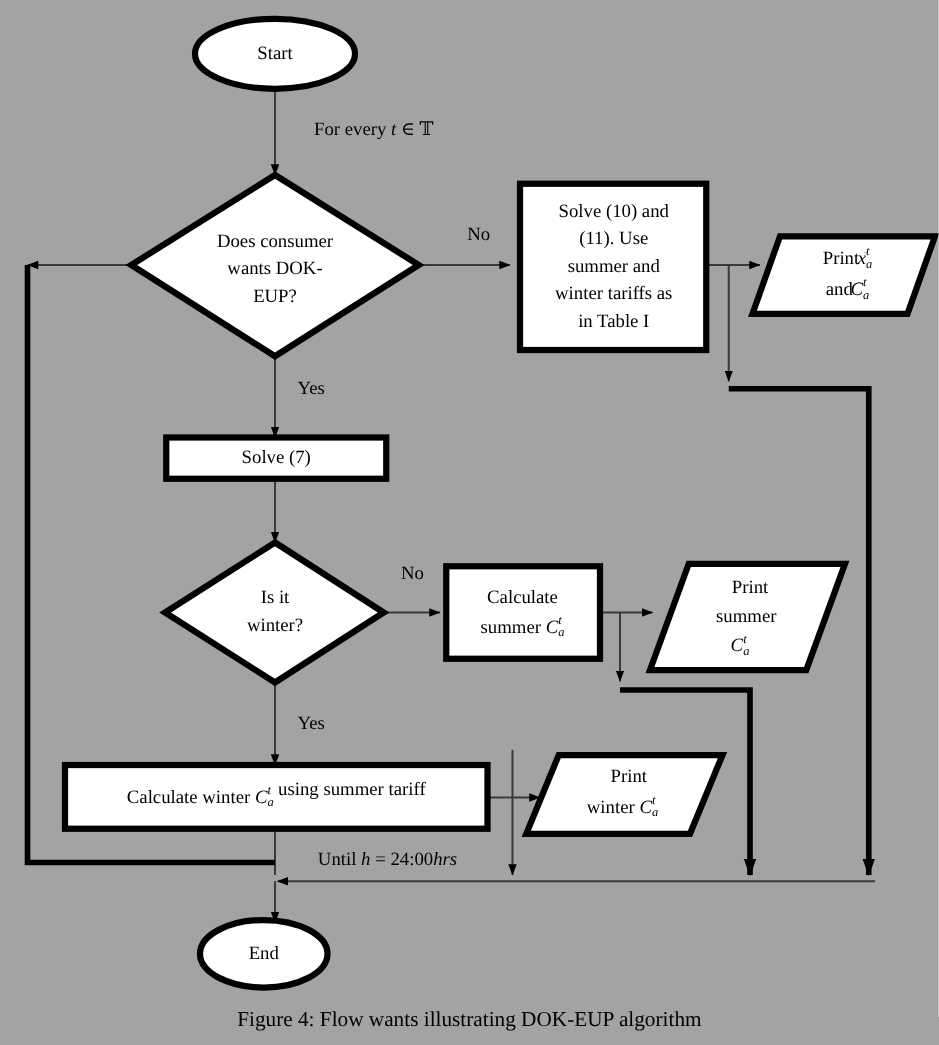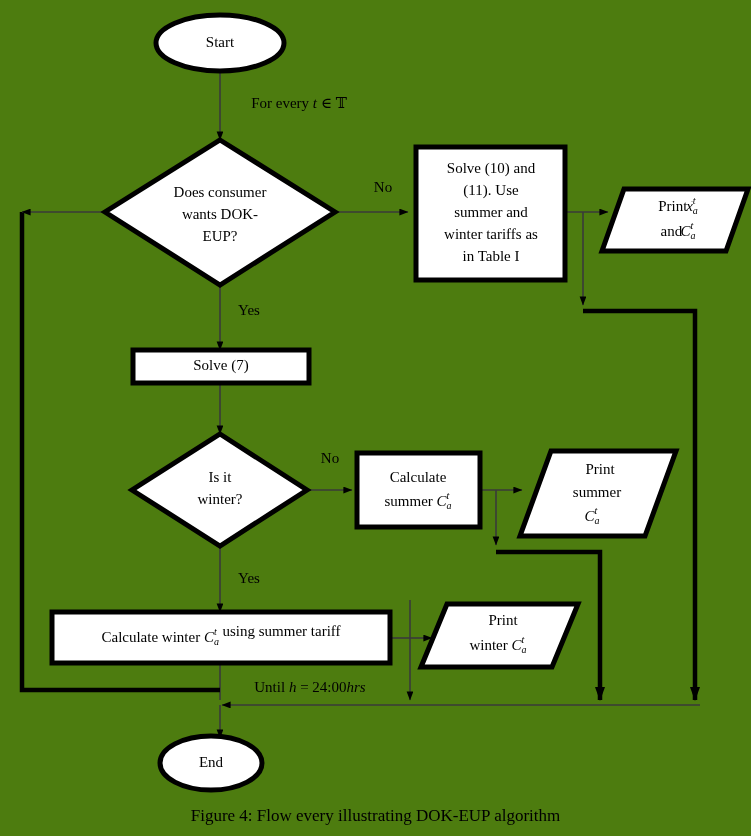--- a/index.html
+++ b/index.html
@@ -4,21 +4,21 @@
 <style>
   html, body {
     margin: 0;
     padding: 0;
     background: #ffffff;
   }
   #page {
     position: relative;
     width: 751px;
     height: 836px;
-    background: #4d7c0f;
+    background: #a3a3a3;
     font-family: "Liberation Serif", "DejaVu Serif", serif;
     overflow: hidden;
   }
   svg#flow {
     position: absolute;
     left: 0;
     top: 0;
     width: 751px;
     height: 836px;
   }
@@ -181,15 +181,15 @@
     <text class="edge-label" x="383" y="192">No</text>
     <text class="edge-label" x="249" y="315">Yes</text>
     <text class="edge-label" x="330" y="463">No</text>
     <text class="edge-label" x="249" y="583">Yes</text>
 
     <text class="edge-label" x="310" y="692">
       <tspan>Until </tspan><tspan class="mathi">h</tspan><tspan> = 24:00</tspan><tspan class="mathi">hrs</tspan>
     </text>
   </svg>
 
-  <div class="caption">Figure 4: Flow every illustrating DOK-EUP algorithm</div>
+  <div class="caption">Figure 4: Flow wants illustrating DOK-EUP algorithm</div>
 
 </div>
 
 </body></html>

